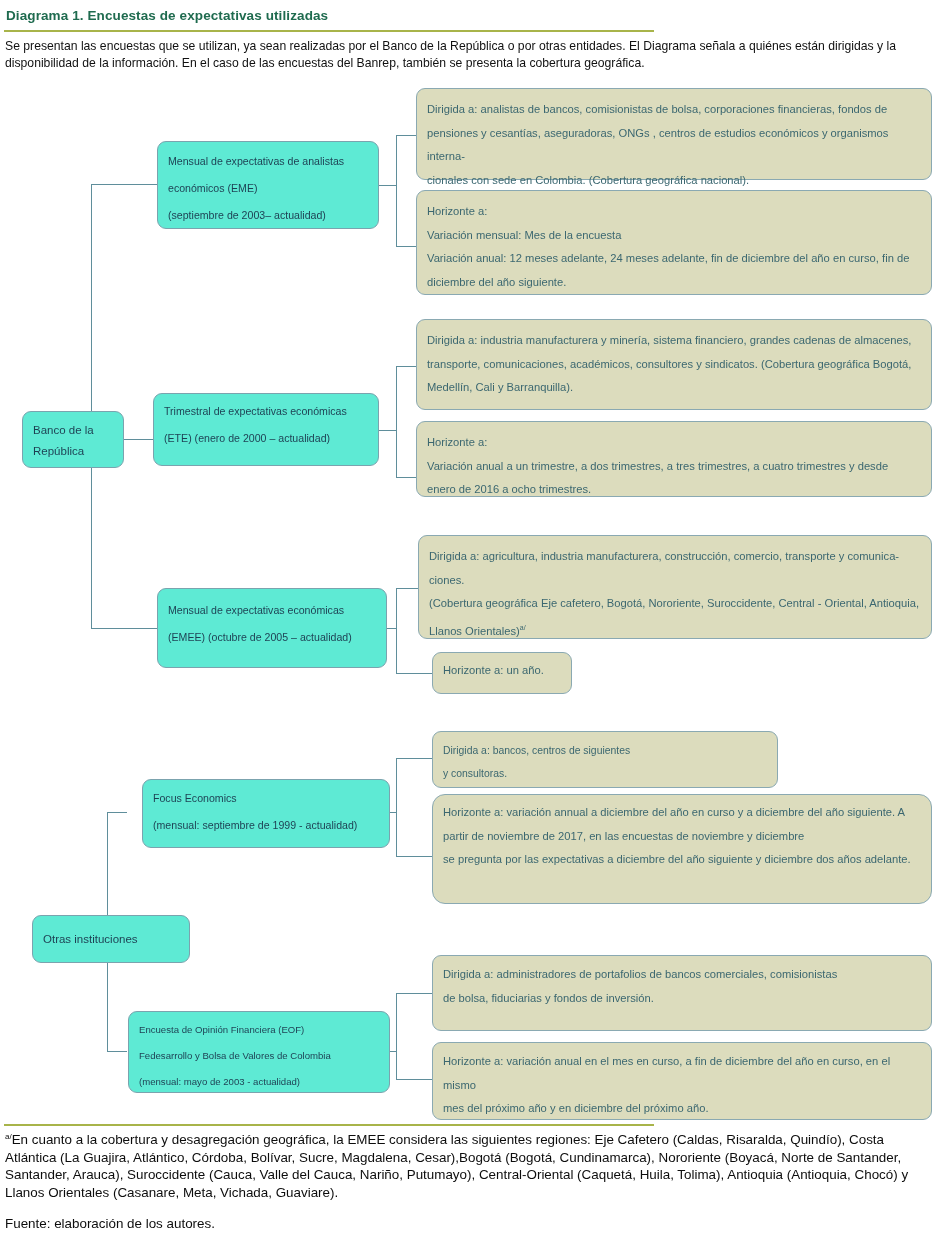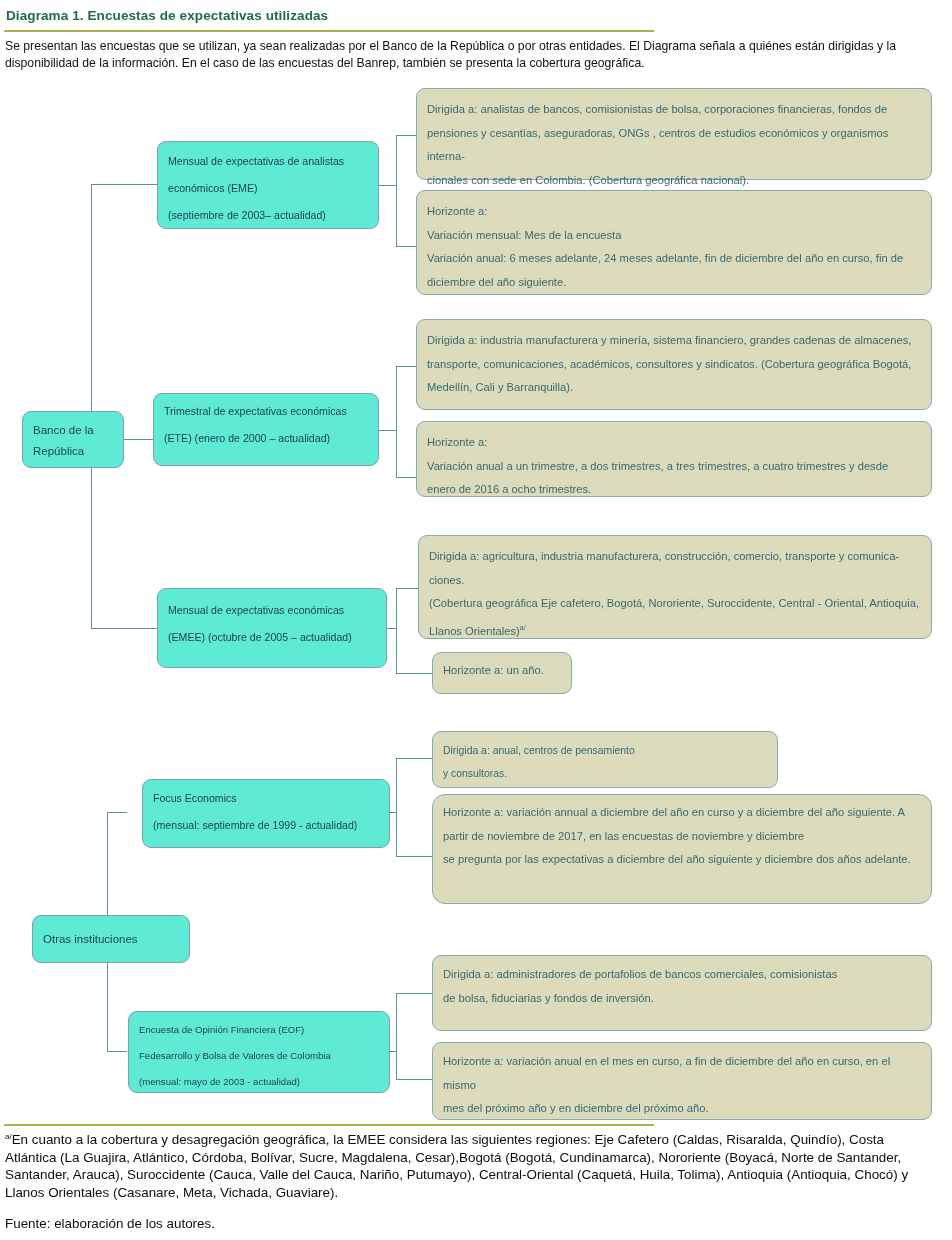--- a/index.html
+++ b/index.html
@@ -214,21 +214,21 @@
 
 <div class="box beige" style="left:416px; top:88px; width:516px; height:92px;">
   <span class="line">Dirigida a: analistas de bancos, comisionistas de bolsa, corporaciones financieras, fondos de</span>
   <span class="line">pensiones y cesantías, aseguradoras, ONGs , centros de estudios económicos y organismos interna-</span>
   <span class="line">cionales con sede en  Colombia. (Cobertura geográfica nacional).</span>
 </div>
 
 <div class="box beige" style="left:416px; top:190px; width:516px; height:105px;">
   <span class="line">Horizonte a:</span>
   <span class="line">Variación mensual: Mes de la encuesta</span>
-  <span class="line">Variación anual: 6 meses adelante, 24 meses adelante, fin de diciembre del año en curso, fin de</span>
+  <span class="line">Variación anual: 12 meses adelante, 24 meses adelante, fin de diciembre del año en curso, fin de</span>
   <span class="line">diciembre del año siguiente.</span>
 </div>
 
 <div class="box beige" style="left:416px; top:319px; width:516px; height:91px;">
   <span class="line">Dirigida a: industria manufacturera y minería, sistema financiero, grandes cadenas de almacenes,</span>
   <span class="line">transporte, comunicaciones, académicos, consultores y sindicatos. (Cobertura geográfica Bogotá,</span>
   <span class="line">Medellín, Cali y Barranquilla).</span>
 </div>
 
 <div class="box beige" style="left:416px; top:421px; width:516px; height:76px;">
@@ -242,21 +242,21 @@
   <span class="line">ciones.</span>
   <span class="line">(Cobertura geográfica Eje cafetero, Bogotá, Nororiente, Suroccidente, Central - Oriental, Antioquia,</span>
   <span class="line"><span>Llanos Orientales)</span><sup class="fn">a/</sup></span>
 </div>
 
 <div class="box beige" style="left:432px; top:652px; width:140px; height:42px; padding-top:6px;">
   <span class="line">Horizonte a: un año.</span>
 </div>
 
 <div class="box beige small" style="left:432px; top:731px; width:346px; height:57px; padding-top:7px;">
-  <span class="line">Dirigida a: anual, centros de pensamiento</span>
+  <span class="line">Dirigida a: bancos, centros de siguientes</span>
   <span class="line">y consultoras.</span>
 </div>
 
 <div class="box beige" style="left:432px; top:794px; width:500px; height:110px; padding-top:6px;border-radius:13px;">
   <span class="line">Horizonte a: variación annual a diciembre del año en curso y a diciembre del año siguiente. A</span>
   <span class="line">partir de noviembre de 2017, en las  encuestas de noviembre y diciembre</span>
   <span class="line">se pregunta por las  expectativas a diciembre del año siguiente y diciembre dos años adelante.</span>
 </div>
 
 <div class="box beige" style="left:432px; top:955px; width:500px; height:76px; padding-top:7px;">

